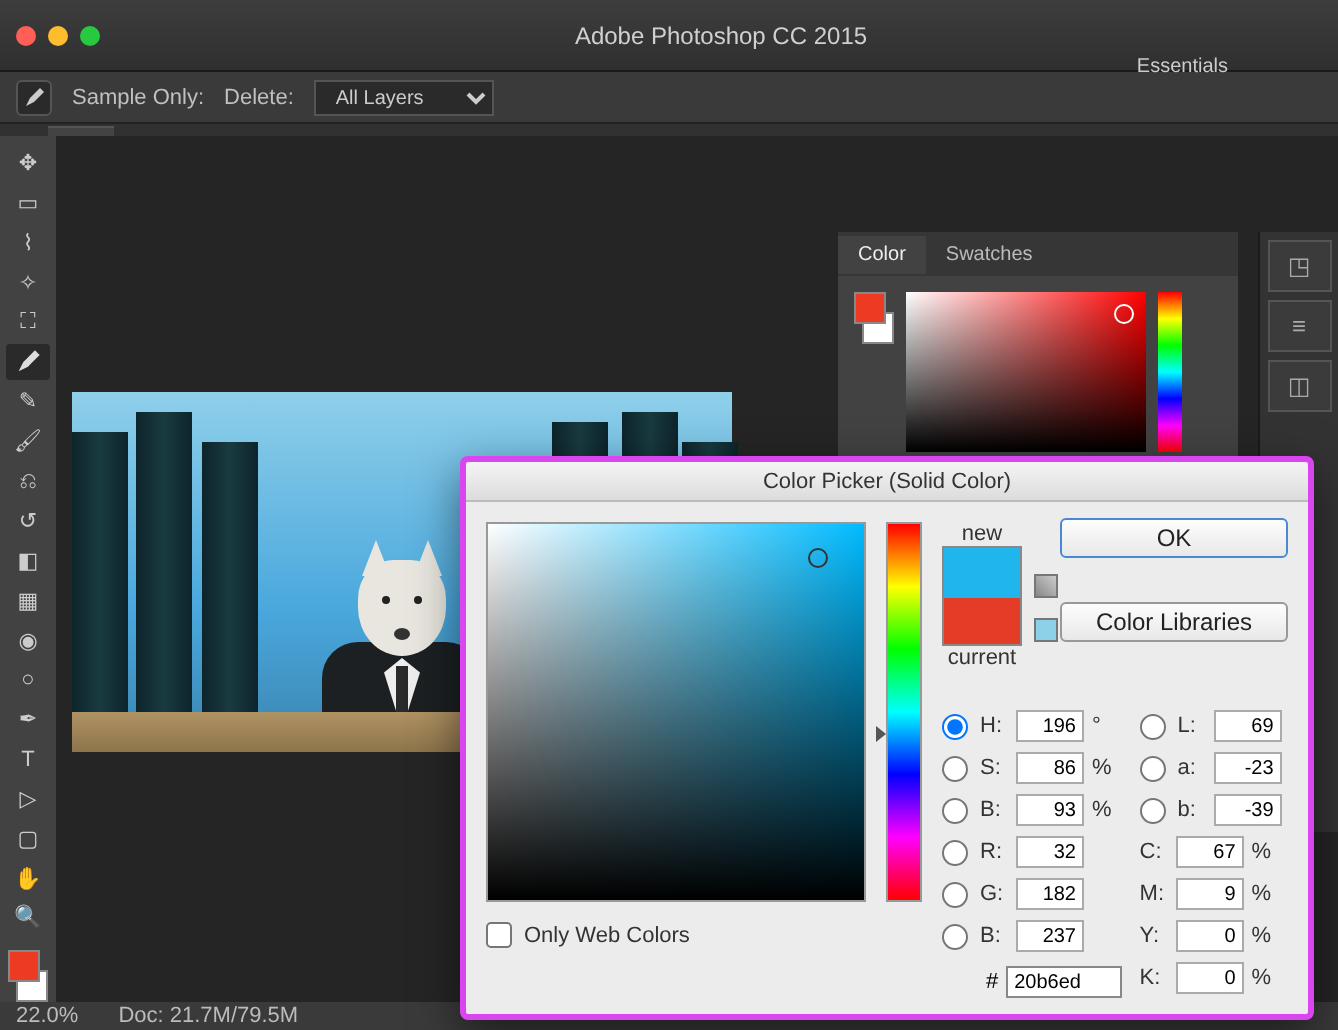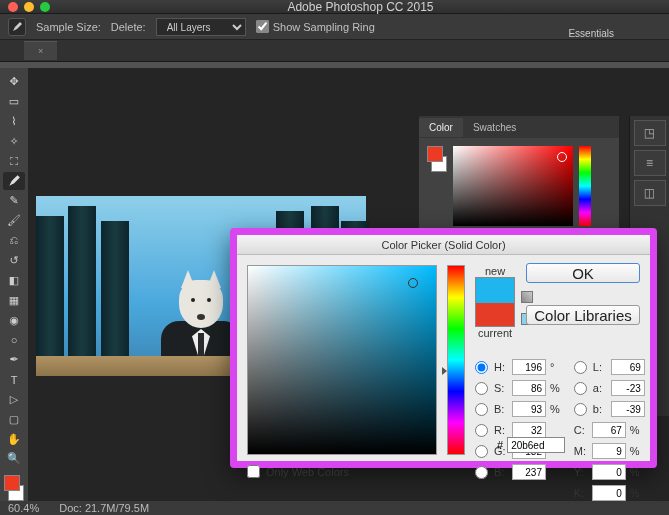--- a/index.html
+++ b/index.html
@@ -1,17 +1,17 @@
 <!DOCTYPE html>
 <html><head>
 <meta charset="utf-8">
 <style>
 *{margin:0;padding:0;box-sizing:border-box;font-family:"Helvetica Neue",Arial,sans-serif;font-size:11px;-webkit-font-smoothing:antialiased}
 body{background:#525252;width:669px;height:515px;overflow:hidden;position:relative}
-.titlebar{height:14px;background:linear-gradient(#3d3d3d,#2f2f2f);display:flex;align-items:center;padding:0 8px;color:#ccc;border-bottom:1px solid #1a1a1a}
+.titlebar{height:36px;background:linear-gradient(#3d3d3d,#2f2f2f);display:flex;align-items:center;padding:0 8px;color:#ccc;border-bottom:1px solid #1a1a1a}
 .traffic{display:flex;gap:6px;margin-right:10px}
 .traffic span{width:10px;height:10px;border-radius:50%}
 .tr{background:#ff5f56}.ty{background:#ffbd2e}.tg{background:#27c93f}
 .titlebar .title{flex:1;text-align:center;font-size:12px;color:#d0d0d0}
 .optionbar{height:26px;background:#3a3a3a;display:flex;align-items:center;padding:0 8px;gap:10px;color:#c0c0c0;border-bottom:1px solid #222}
 .optionbar .eye{width:18px;height:18px;background:#2a2a2a;border:1px solid #555;border-radius:3px;display:flex;align-items:center;justify-content:center}
 .optionbar .dd{background:#2a2a2a;border:1px solid #555;color:#ccc;padding:2px 18px 2px 6px;font-size:10px;height:18px}
 .optionbar input[type=checkbox]{accent-color:#888}
 .tabrow{height:22px;background:#313131;display:flex;align-items:center;padding-left:24px;border-bottom:1px solid #1a1a1a}
 .doctab{background:#434343;color:#ddd;padding:4px 14px;font-size:10px;border-top:1px solid #555;display:flex;align-items:center;gap:8px}
@@ -50,36 +50,36 @@
 .colorpanel .fgbg .fg{width:16px;height:16px;background:#ed3b23;border:1px solid #888;margin-bottom:-6px;position:relative;z-index:1}
 .colorpanel .fgbg .bg{width:16px;height:16px;background:#fff;border:1px solid #888;margin-left:4px}
 .colorpanel .field{width:120px;height:80px;position:relative;background:linear-gradient(to top,#000,transparent),linear-gradient(to right,#fff,#ff0000)}
 .colorpanel .marker{position:absolute;width:10px;height:10px;border:1px solid #fff;border-radius:50%;right:6px;top:6px}
 .colorpanel .hue{width:12px;height:80px;background:linear-gradient(red,#ff0,lime,cyan,blue,magenta,red)}
 .rightstrip{position:absolute;right:0;top:48px;width:40px;height:300px;background:#333;border-left:1px solid #1a1a1a}
 .rightstrip .btn{width:32px;height:26px;margin:4px auto;background:#3b3b3b;border:1px solid #555;display:flex;align-items:center;justify-content:center;color:#aaa;font-size:12px}
 .essentials{position:absolute;right:55px;top:28px;color:#ccc;font-size:10px}
 .statusbar{position:absolute;bottom:0;left:0;right:0;height:14px;background:#3a3a3a;color:#bbb;font-size:10px;display:flex;align-items:center;padding:0 8px;gap:20px}
 
-.picker{position:absolute;left:230px;top:228px;width:427px;height:240px;background:#ececec;border:7px solid #d946ef;box-shadow:0 8px 24px rgba(0,0,0,.5);border-radius:4px}
+.picker{position:absolute;left:230px;top:228px;width:427px;height:282px;background:#ececec;border:3px solid #d946ef;box-shadow:0 8px 24px rgba(0,0,0,.5);border-radius:4px}
 .picker .pt{height:20px;background:linear-gradient(#f4f4f4,#dcdcdc);text-align:center;line-height:20px;font-size:11px;color:#333;border-bottom:1px solid #bbb;border-radius:4px 4px 0 0}
 .picker .content{position:absolute;top:20px;left:0;right:0;bottom:0;padding:10px}
 .picker .satval{position:absolute;left:10px;top:10px;width:190px;height:190px;background:linear-gradient(to top,#000,transparent),linear-gradient(to right,#fff,hsl(196,100%,50%));border:1px solid #999}
 .picker .svmark{position:absolute;width:10px;height:10px;border:1.5px solid #333;border-radius:50%;left:160px;top:12px}
 .picker .webcolors{position:absolute;left:10px;top:210px;display:flex;align-items:center;gap:6px;font-size:11px;color:#333}
 .picker .huestrip{position:absolute;left:210px;top:10px;width:18px;height:190px;background:linear-gradient(to bottom,red,#ff0,lime,cyan,blue,magenta,red);border:1px solid #999}
 .picker .huemark{position:absolute;left:205px;top:112px;width:0;height:0;border-top:4px solid transparent;border-bottom:4px solid transparent;border-left:5px solid #555}
 .picker .preview{position:absolute;left:238px;top:10px;width:40px;font-size:10px;text-align:center;color:#333}
 .picker .preview .swbox{width:40px;height:50px;border:1px solid #888;overflow:hidden}
 .picker .preview .new{height:25px;background:#20b6ed}
 .picker .preview .cur{height:25px;background:#e43c27}
 .picker .cube{position:absolute;left:284px;top:36px;width:12px;height:12px;background:linear-gradient(45deg,#888,#ccc);border:1px solid #777}
 .picker .minisw{position:absolute;left:284px;top:58px;width:12px;height:12px;background:#8dd1e8;border:1px solid #777}
 .picker .actions{position:absolute;right:10px;top:8px;width:114px;display:flex;flex-direction:column;gap:6px}
-.picker .actions button{height:20px;background:linear-gradient(#fdfdfd,#e8e8e8);border:1px solid #999;border-radius:3px;font-size:15px;color:#222;cursor:pointer}
+.picker .actions button{height:20px;background:linear-gradient(#fdfdfd,#e8e8e8);border:1px solid #999;border-radius:3px;font-size:12px;color:#222;cursor:pointer}
 .picker .actions button.primary{border:1.5px solid #4a88d6}
 .picker .fields{position:absolute;left:238px;top:104px;right:10px;font-size:11px;color:#333}
 .picker .row{display:flex;align-items:center;margin-bottom:5px;gap:4px}
 .picker .row input[type=radio]{margin-right:2px}
 .picker .row label{width:14px}
 .picker .row input[type=text]{width:34px;height:16px;border:1px solid #aaa;background:#fff;font-size:10px;padding:0 3px;text-align:right}
 .picker .cols{display:flex;gap:14px}
 .picker .hexrow{position:absolute;left:260px;bottom:8px;display:flex;align-items:center;gap:4px;font-size:11px}
 .picker .hexrow input{width:58px;height:16px;border:1px solid #888;background:#fff;font-size:10px;padding:0 3px}
 .browsertab{position:absolute;right:0;top:30px;width:50px;height:30px;background:#f4f4f4;border:1px solid #c8c8c8;display:flex;align-items:center;padding:0 4px;gap:3px;font-size:10px;color:#444;z-index:-1}
@@ -98,27 +98,23 @@
   </div>
   <div class="title">Adobe Photoshop CC 2015</div>
 </div>
 
 <div class="optionbar">
   <span class="eye">
     <svg width="12" height="12" viewBox="0 0 12 12">
         <path d="M10 2l-1-1-4 4-1 1-2 4 4-2 1-1 4-4z" fill="#ccc"></path>
       </svg>
   </span>
-  <span>Sample Size:</span>
+  <span>Sample Only:</span>
   <span>Delete:</span>
   <select class="dd"><option>All Layers</option></select>
-  <label style="display:flex;align-items:center;gap:4px">
-    <input type="checkbox" checked="" style="">
-    <span>Show Sampling Ring</span>
-  </label>
   <span class="essentials">Essentials</span>
 </div>
 
 <div class="browsertab">
   <span style="color:#888">×</span>
     <span class="g"></span>
     <span>cu</span>
 </div>
 
 <div class="tabrow">
@@ -209,21 +205,21 @@
   </div>
 
   <div class="rightstrip">
     <div class="btn">◳</div>
     <div class="btn">≡</div>
     <div class="btn">◫</div>
   </div>
 </div>
 
 <div class="statusbar">
-  <span>60.4%</span>
+  <span>22.0%</span>
   <span>Doc: 21.7M/79.5M</span>
 </div>
 
 <div class="picker">
   <div class="pt">Color Picker (Solid Color)</div>
   <div class="content">
     <div class="satval">
         <div class="svmark"></div>
       </div>
     <label class="webcolors">

